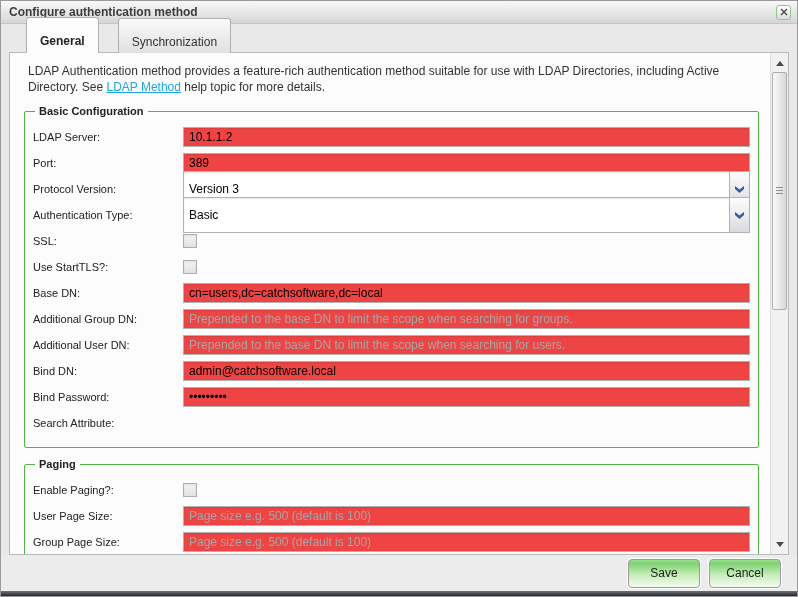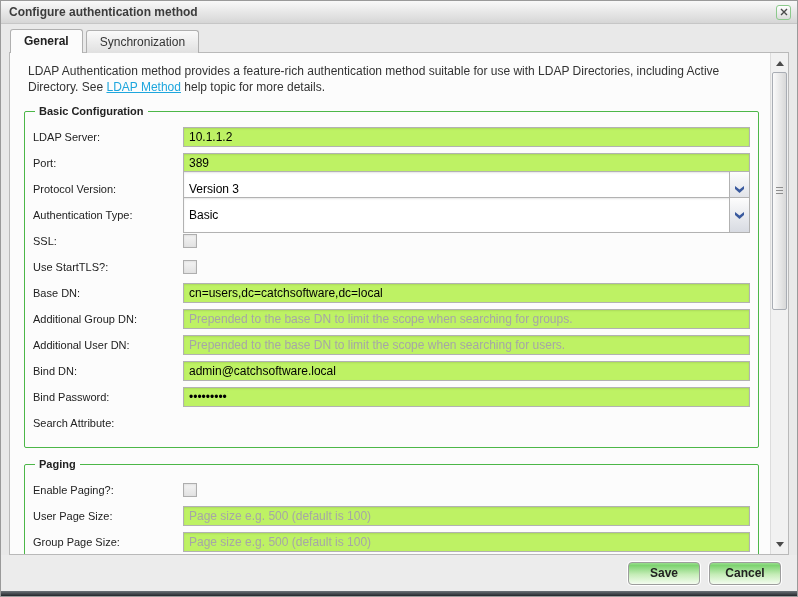--- a/index.html
+++ b/index.html
@@ -22,25 +22,26 @@
     border:1px solid #8cc98c; border-radius:3px;
     background:linear-gradient(to bottom,#ffffff,#dcdcdc);
     display:flex; align-items:center; justify-content:center; cursor:pointer;
   }
   
   .tabstrip {
     flex:none; height:26px; display:flex; align-items:flex-end; gap:3px;
     padding:3px 0 0 9px; position:relative; z-index:2; margin-bottom:-1px;
   }
   .tab {
-    font-size:12px; color:#333; padding:4px 13px 4px 13px;
+    font-size:12px; color:#333; padding:16px 13px 4px 13px;
     border:1px solid #b0b0b0; border-bottom:none;
     border-radius:3px 3px 0 0;
     background:linear-gradient(to bottom,#fafafa,#e0e0e0);
     cursor:pointer;
+    margin-left:16px;
   }
   .tab.active {
     background:#fcfcfc; font-weight:bold; padding-bottom:5px; color:#222;
   }
   
   .content {
     flex:1; margin:0 8px; position:relative; z-index:1;
     border:1px solid #b9b9b9; background:#fcfcfc; overflow:hidden;
   }
   .scrollarea {
@@ -51,21 +52,21 @@
   .intro a { color:#1ea6dd; text-decoration:underline; cursor:pointer; }
   fieldset {
     border:1px solid #4cb748; border-radius:2px;
     margin:10px 2px 0 2px; padding:4px 8px 8px 8px;
   }
   legend { font-size:11px; font-weight:bold; color:#222; padding:0 4px; margin-left:2px; }
   .row { display:flex; align-items:center; margin:6px 0; height:20px; }
   .lbl { width:150px; flex:none; font-size:11px; color:#222; }
   .txt {
     flex:1; height:20px; box-sizing:border-box;
-    border:1px solid #b2b2b2; background:#bef264; color:#000;
+    border:1px solid #b2b2b2; background:#ef4444; color:#000;
     font-family:"Liberation Sans", sans-serif; font-size:12px; padding:0 5px;
     box-shadow:inset 0 1px 2px rgba(0,0,0,0.10); outline:none;
   }
   .txt::placeholder { color:#a6a6a6; opacity:1; }
   .combo {
     flex:1; height:36px; box-sizing:border-box; display:flex; align-items:stretch;
     border:1px solid #b2b2b2; background:#ffffff;
     box-shadow:inset 0 1px 2px rgba(0,0,0,0.10); cursor:pointer;
   }
   .combo-text { flex:1; font-size:12px; color:#000; padding:0 5px; display:flex; align-items:center; }
@@ -100,26 +101,25 @@
     position:absolute; left:3px; right:3px; top:50%; margin-top:-4px; height:8px;
     background:repeating-linear-gradient(to bottom,#8e8e8e 0 1px,transparent 1px 3px);
   }
   
   .footer {
     flex:none; height:36px; background:#ececec;
     display:flex; align-items:center; justify-content:flex-end;
     padding:0 16px; gap:9px;
   }
   .btn {
-    width:72px; height:23px; box-sizing:border-box;
+    width:72px; height:29px; box-sizing:border-box;
     font-family:"Liberation Sans", sans-serif; font-size:12px; color:#222;
     border:1px solid #9d9d9d; border-radius:4px; cursor:pointer;
     background:linear-gradient(to bottom,#9adf8f 0%,#7ed371 12%,#c6edb8 55%,#f4fcf0 100%);
     box-shadow:0 0 0 1px #ffffff;
-    font-weight:bold;
   }
   .bottom-strip {
     flex:none; height:5px;
     background:linear-gradient(to bottom,#6d7379,#23272b);
   }
 </style>
 </head>
 <body>
 
 <div class="dialog">

